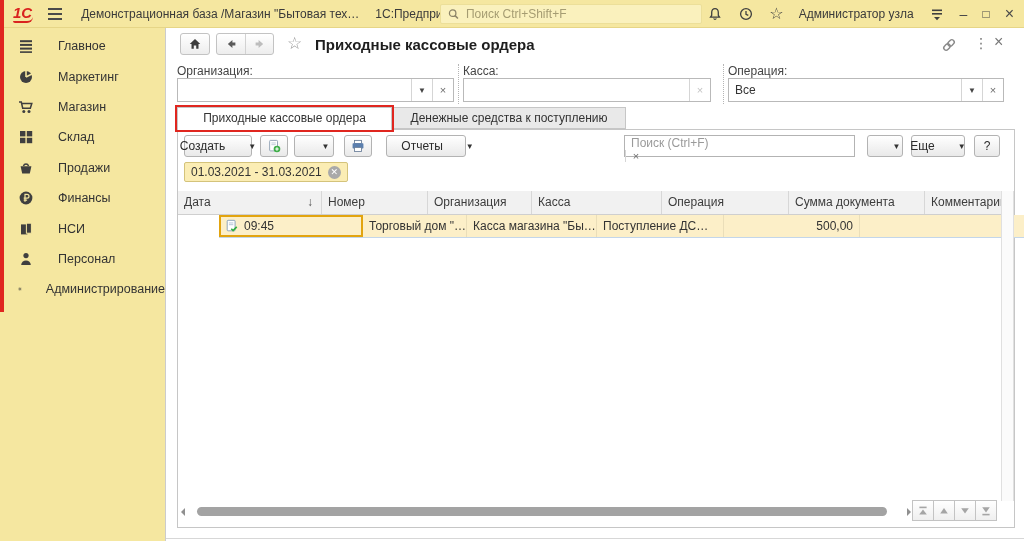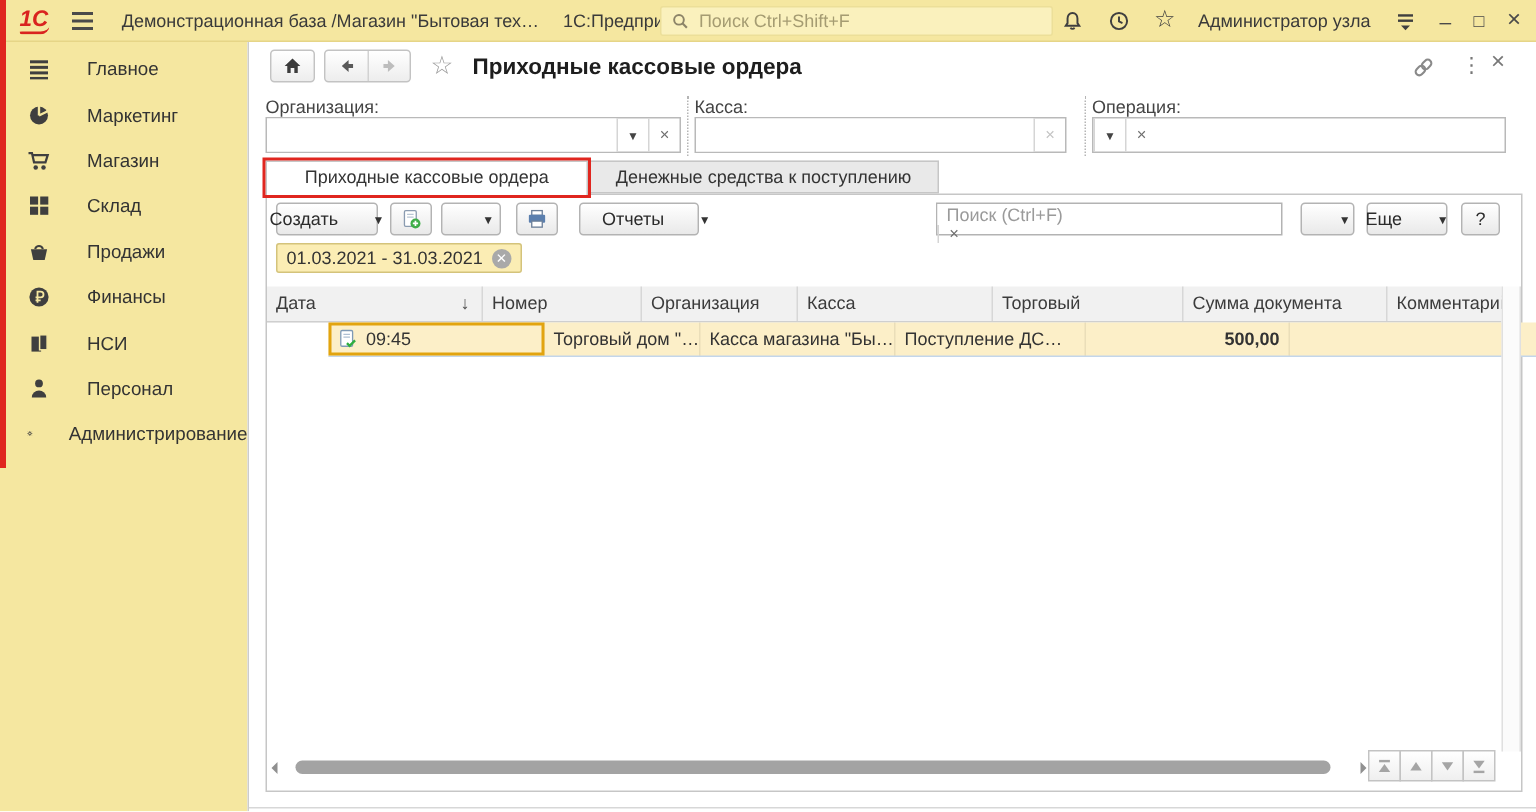--- a/index.html
+++ b/index.html
@@ -78,21 +78,21 @@
 
   .thead { position:absolute; left:0; top:61px; width:823px; height:24px; display:flex;
     background:#f1f1f1; border-bottom:1px solid #cfcfcf; }
   .th { line-height:23px; padding:0 6px; color:#3c3c3c; border-right:1px solid #d7d7d7;
     white-space:nowrap; overflow:hidden; position:relative; }
   .th .sort { position:absolute; right:8px; top:0; color:#555; }
   .trow { position:absolute; left:0; top:85px; width:823px; height:23px; display:flex;
     background:#fcefc8; border-bottom:1px solid #c3d6ea;margin-left:41px; }
   .td { line-height:22px; padding:0 6px; color:#333; border-right:1px solid rgba(0,0,0,0.07);
     white-space:nowrap; overflow:hidden; display:flex; align-items:center; gap:5px; }
-  .td.num { justify-content:flex-end;font-weight:bold; }
+  .td.num { justify-content:flex-end; }
   .td.sel { outline:2px solid #e2a40f; outline-offset:-2px; }
   .c0{width:144px}.c1{width:106px}.c2{width:104px}.c3{width:130px}.c4{width:127px}.c5{width:136px}.c6{width:76px}
 
   .vscroll { position:absolute; left:823px; top:61px; width:13px; height:310px;
     background:#fbfbfb; border-left:1px solid #e0e0e0; border-right:1px solid #e0e0e0; }
   .hscroll { position:absolute; left:3px; top:376px; width:730px; height:12px; }
   .hthumb { position:absolute; left:16px; top:1px; width:690px; height:9px; background:#a3a3a3; border-radius:5px; }
   .arr { position:absolute; top:2px; width:0; height:0; border:4px solid transparent; }
   .arr.left { left:0; border-right-color:#909090; border-left:none; }
   .arr.right { right:0; border-left-color:#909090; border-right:none; }
@@ -267,20 +267,21 @@
 
     <span class="flabel" style="left:297px">Касса:</span>
     <div class="field" style="left:297px;width:248px">
       <input type="text" style="">
       <span class="fseg dis">×</span>
     </div>
     <div class="dotsep" style="left:557px"></div>
 
     <span class="flabel" style="left:562px">Операция:</span>
     <div class="field" style="left:562px;width:276px">
+      <input type="text" value="Все" style="">
       <span class="fseg dd">▼</span>
       <span class="fseg">×</span>
     </div>
 
     <div class="tab active" style="left:11px;width:215px">
       <span>Приходные кассовые ордера</span>
     </div>
     <div class="tab inactive" style="left:226px;width:234px">
       <span>Денежные средства к поступлению</span>
     </div>
@@ -350,21 +351,21 @@
       </div>
 
       <div class="thead">
         <div class="th c0">
           <span>Дата</span>
           <span class="sort">↓</span>
         </div>
         <div class="th c1">Номер</div>
         <div class="th c2">Организация</div>
         <div class="th c3">Касса</div>
-        <div class="th c4">Торговый</div>
+        <div class="th c4">Операция</div>
         <div class="th c5">Сумма документа</div>
         <div class="th c6" style="border-right:none">Комментарий</div>
       </div>
 
       <div class="trow">
         <div class="td c0 sel">
           <svg class="icon14" viewBox="0 0 16 16">
             <rect x="2.5" y="1.5" width="9" height="12" rx="1" fill="#fff" stroke="#7f9ab5"></rect>
             <line x1="4.5" y1="4.5" x2="9.5" y2="4.5" stroke="#aebfd2"></line>
             <line x1="4.5" y1="6.5" x2="9.5" y2="6.5" stroke="#aebfd2"></line>

